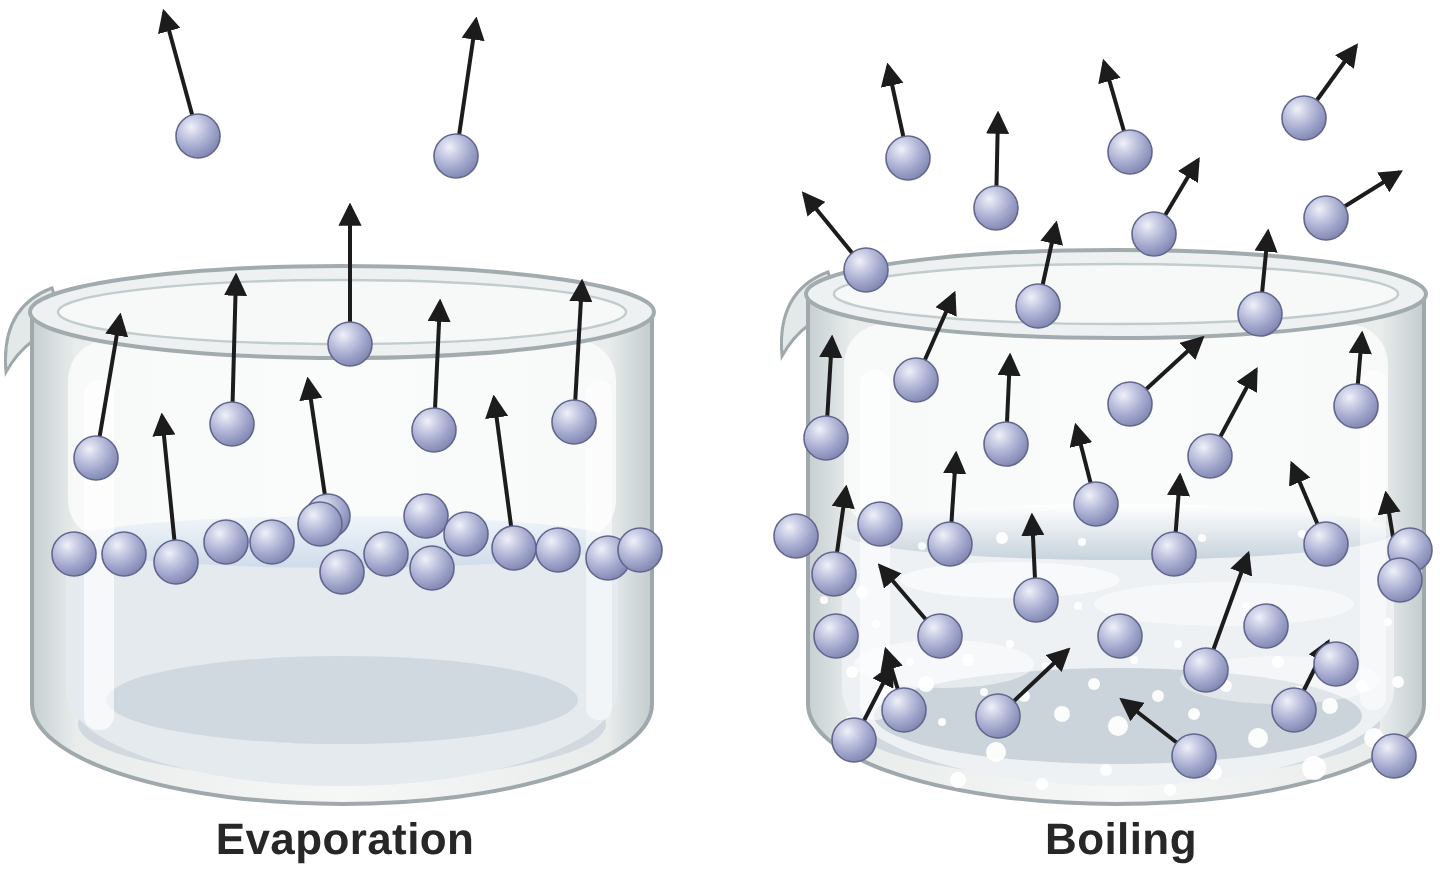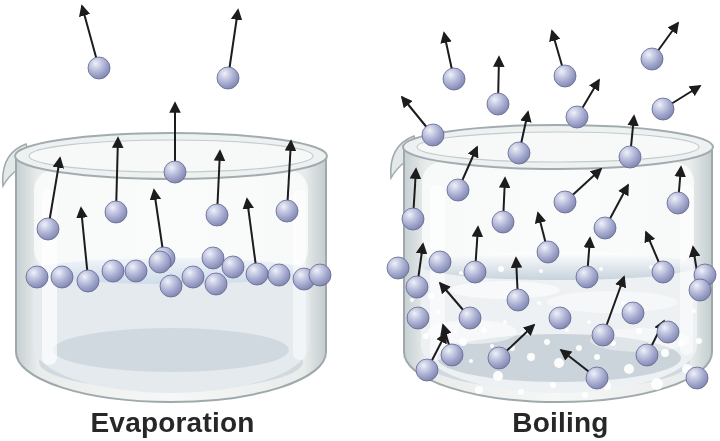--- a/index.html
+++ b/index.html
@@ -8,21 +8,21 @@
     width:720px;height:441px;
     background:#ffffff;
     overflow:hidden;
     font-family:"Liberation Sans", sans-serif;
   }
   .scene{position:absolute;left:0;top:0;}
   .beaker-label{
     position:absolute;
     top:407px;
     text-align:center;
-    font-size:28px;
+    font-size:22px;
     font-weight:600;
     letter-spacing:0.2px;
     color:#272727;
   }
   .label-left{left:0;width:345px;}
   .label-right{left:398px;width:325px;}
 </style>
 </head>
 <body>
 

